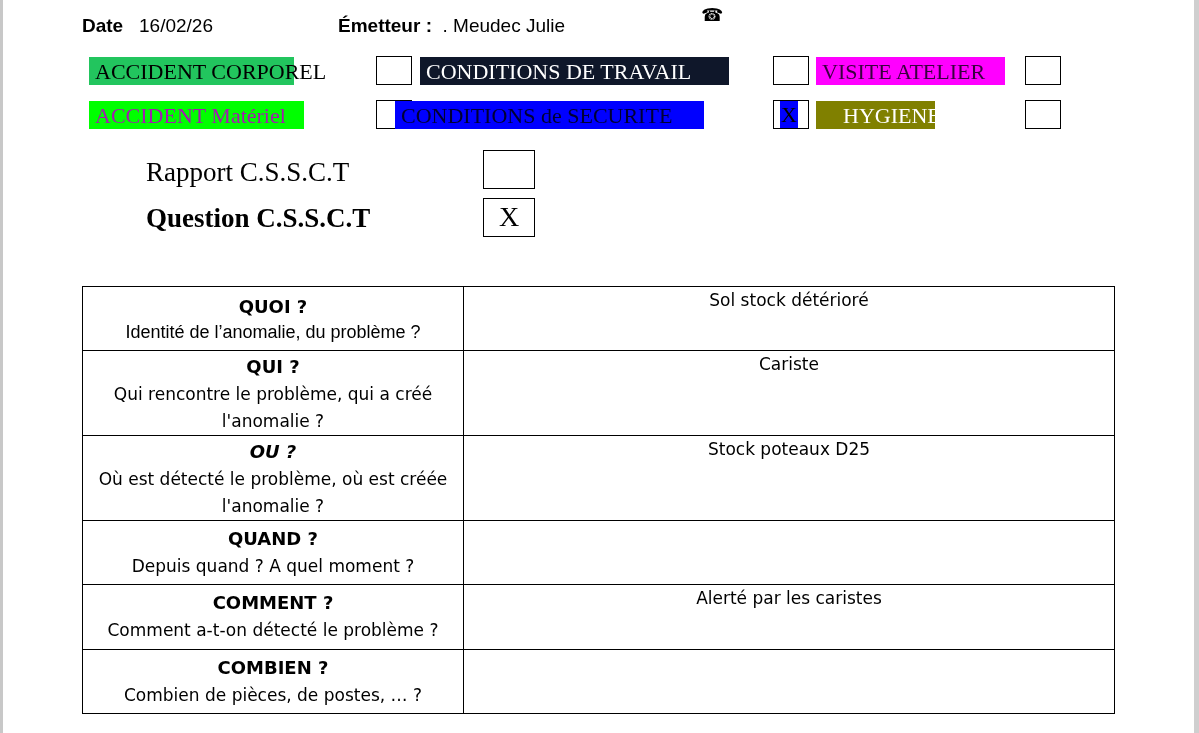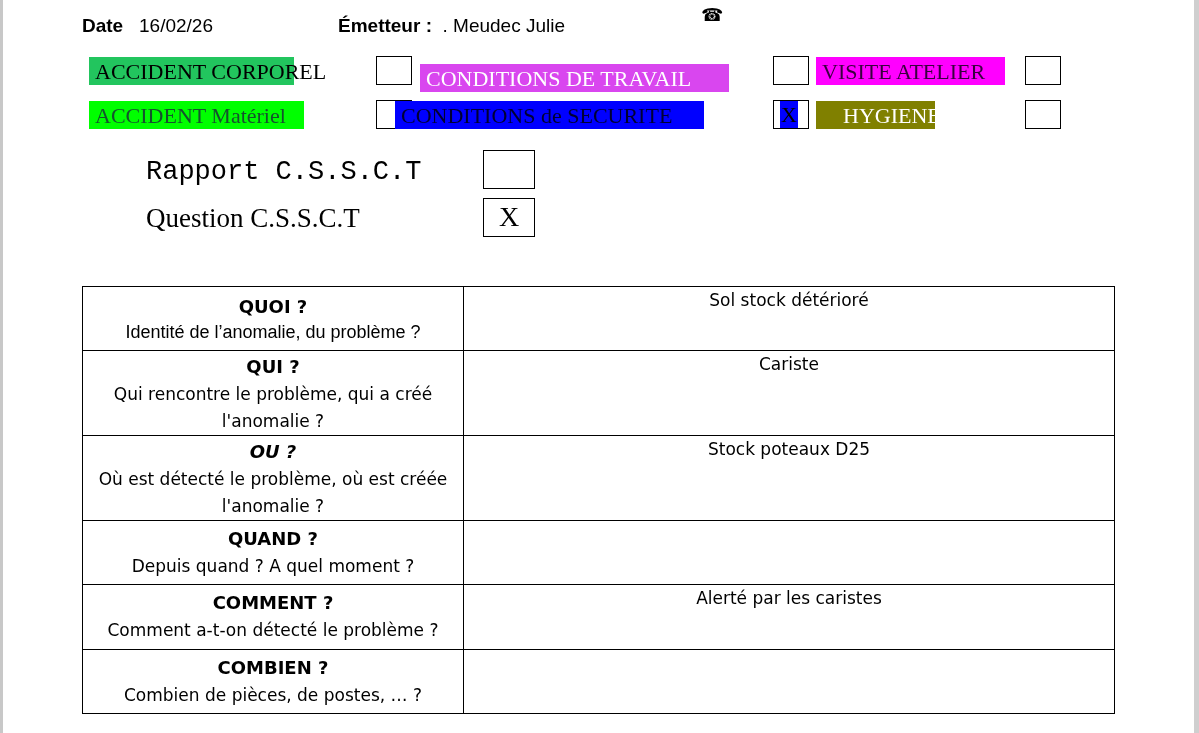--- a/index.html
+++ b/index.html
@@ -62,40 +62,40 @@
 </div>
 <div class="hdr" style="left:338px;">
   <b>Émetteur :</b>&nbsp;
   <span>. Meudec Julie</span>
 </div>
 <div class="phone">☎</div>
 
 <div class="cat" style="left:89px; top:57px; width:205px; background:#22c55e; color:#000;">ACCIDENT CORPOREL</div>
 <div class="box" style="left:376px; top:56px;"></div>
 
-<div class="cat" style="left:420px; top:64px; width:309px; background:#d946ef; color:#fff;">CONDITIONS DE TRAVAIL</div>
+<div class="cat" style="left:420px; top:57px; width:309px; background:#0f172a; color:#fff;">CONDITIONS DE TRAVAIL</div>
 <div class="box" style="left:773px; top:56px;"></div>
 
 <div class="cat" style="left:816px; top:57px; width:189px; background:#ff00ff; color:#3a0040;">VISITE ATELIER</div>
 <div class="box" style="left:1025px; top:56px;"></div>
 
-<div class="cat" style="left:89px; top:101px; width:215px; background:#00ff00; color:#14532d;">ACCIDENT Matériel</div>
+<div class="cat" style="left:89px; top:101px; width:215px; background:#00ff00; color:#a21caf;">ACCIDENT Matériel</div>
 <div class="box" style="left:376px; top:100px;"></div>
 
 <div class="cat" style="left:395px; top:101px; width:309px; background:#0000ff; color:#000033;">CONDITIONS de SECURITE</div>
 <div class="box" style="left:773px; top:100px;">
   <div class="fill">X</div>
 </div>
 
 <div class="cat" style="left:816px; top:101px; width:119px; background:#808000; color:#fff; padding-left:27px;">HYGIENE</div>
 <div class="box" style="left:1025px; top:100px;"></div>
 
-<div class="csct-label" style="top:157px;font-family:Liberation Mono, monospace;">Rapport C.S.S.C.T</div>
+<div class="csct-label" style="top:157px;">Rapport C.S.S.C.T</div>
 <div class="csct-box" style="top:150px;"></div>
-<div class="csct-label" style="top:203px;">Question C.S.S.C.T</div>
+<div class="csct-label" style="top:203px;font-weight:bold;">Question C.S.S.C.T</div>
 <div class="csct-box" style="top:198px;">X</div>
 
 <table class="qqoqcc">
   <tbody>
       <tr style="height:64px;">
     <td class="q">
       <span class="title">QUOI ?</span>
       <span class="desc arial">Identité de l’anomalie, du problème ?</span>
     </td>
     <td class="a">Sol stock détérioré</td>

